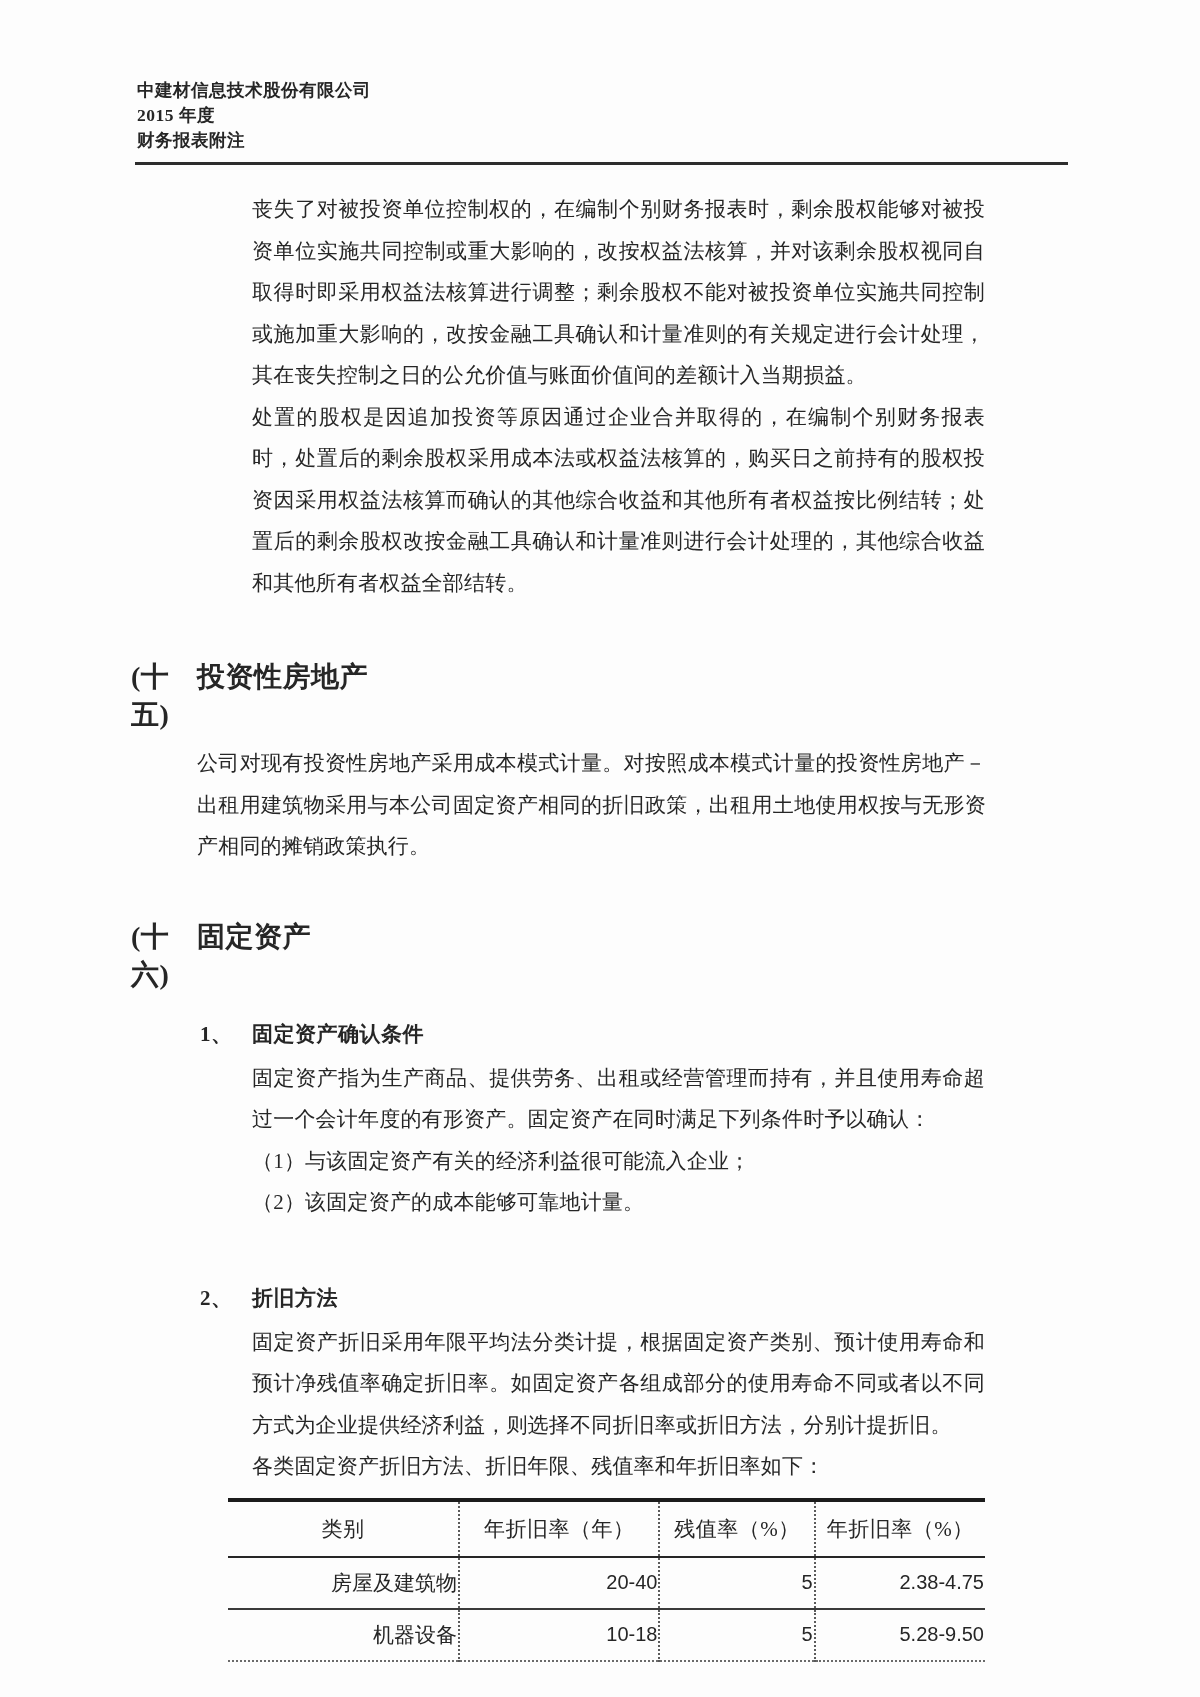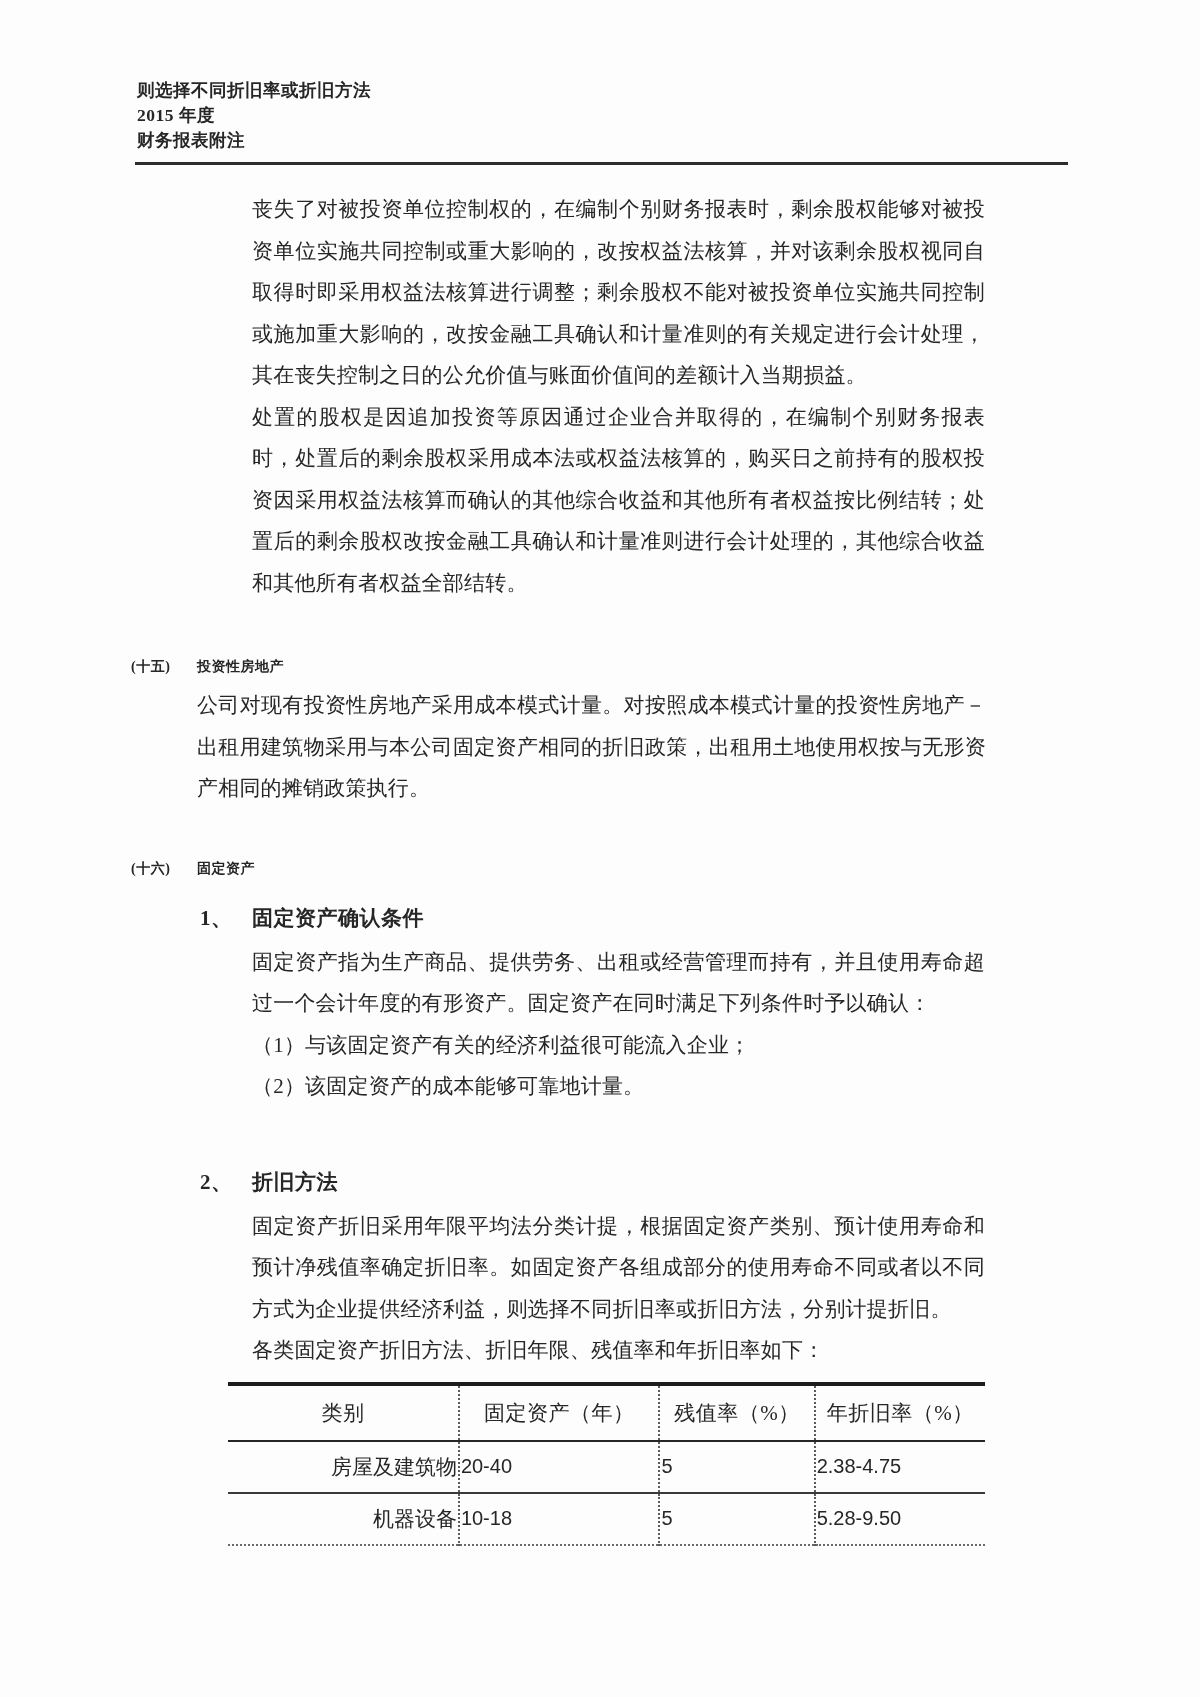--- a/index.html
+++ b/index.html
@@ -39,21 +39,21 @@
     line-height: 41.5px;
     text-align: justify;
     letter-spacing: 0.2px;
   }
 
   .intro-block { margin: 24px 0 0 121px; width: 733px; }
 
   .sec-heading {
     display: flex;
     align-items: baseline;
-    font-size: 14px;
+    font-size: 28px;
     font-weight: bold;
     letter-spacing: 0.5px;
   }
   .sec-num { width: 66px; flex: 0 0 66px; }
   .section-15 { margin-top: 54px; }
   .section-16 { margin-top: 50px; }
   .sec-body { margin: 9px 0 0 66px; width: 789px; }
 
   .subsection { margin-left: 69px; }
   .sub-heading {
@@ -86,21 +86,21 @@
     font-size: 21px;
     font-weight: normal;
     text-align: center;
     height: 52px;
     border-bottom: 2.5px solid #262626;
     letter-spacing: 0.5px;
   }
   .dep-table td {
     font-size: 20px;
     height: 48px;
-    text-align: left;
+    text-align: right;
   }
   .dep-table tbody tr:first-child td { border-bottom: 2px solid #3a3a3a; }
   .dep-table th + th, .dep-table td + td { border-left: 2px dotted #5a5a5a; }
   .dep-table td.cat {
     text-align: right;
     padding-left: 28px;
     font-size: 21px;
   }
   .dep-table td.num {
     font-family: "Liberation Sans", "DejaVu Sans", sans-serif;
@@ -118,21 +118,21 @@
     color: #3a3a3a;
     letter-spacing: 1px;
   }
 </style>
 </head>
 <body>
 
 <div class="page">
 
   <header class="page-header">
-    <div class="hline">则选择不同折旧率或折旧方法</div>
+    <div class="hline">中建材信息技术股份有限公司</div>
     <div class="hline">2015 年度</div>
     <div class="hline">财务报表附注</div>
     <div class="header-rule"></div>
   </header>
 
   <main>
 
     <section class="intro-block">
       <p class="body-p">丧失了对被投资单位控制权的，在编制个别财务报表时，剩余股权能够对被投资单位实施共同控制或重大影响的，改按权益法核算，并对该剩余股权视同自取得时即采用权益法核算进行调整；剩余股权不能对被投资单位实施共同控制或施加重大影响的，改按金融工具确认和计量准则的有关规定进行会计处理，其在丧失控制之日的公允价值与账面价值间的差额计入当期损益。</p>
       <p class="body-p">处置的股权是因追加投资等原因通过企业合并取得的，在编制个别财务报表时，处置后的剩余股权采用成本法或权益法核算的，购买日之前持有的股权投资因采用权益法核算而确认的其他综合收益和其他所有者权益按比例结转；处置后的剩余股权改按金融工具确认和计量准则进行会计处理的，其他综合收益和其他所有者权益全部结转。</p>
@@ -179,21 +179,21 @@
           <table class="dep-table">
             <colgroup>
                 <col class="c1">
                 <col class="c2">
                 <col class="c3">
                 <col class="c4">
               </colgroup>
             <thead>
               <tr>
                 <th>类别</th>
-                <th>固定资产（年）</th>
+                <th>年折旧率（年）</th>
                 <th>残值率（%）</th>
                 <th>年折旧率（%）</th>
               </tr>
             </thead>
             <tbody>
               <tr>
                 <td class="cat">房屋及建筑物</td>
                 <td class="num">20-40</td>
                 <td class="num">5</td>
                 <td class="num">2.38-4.75</td>

